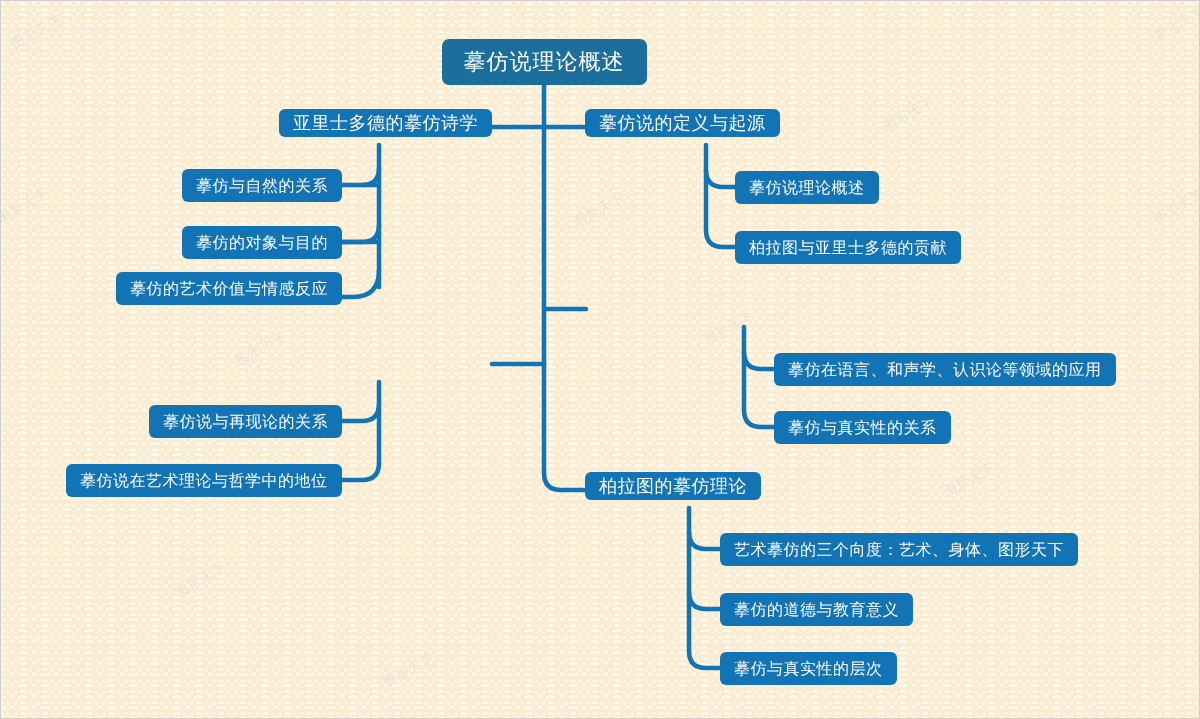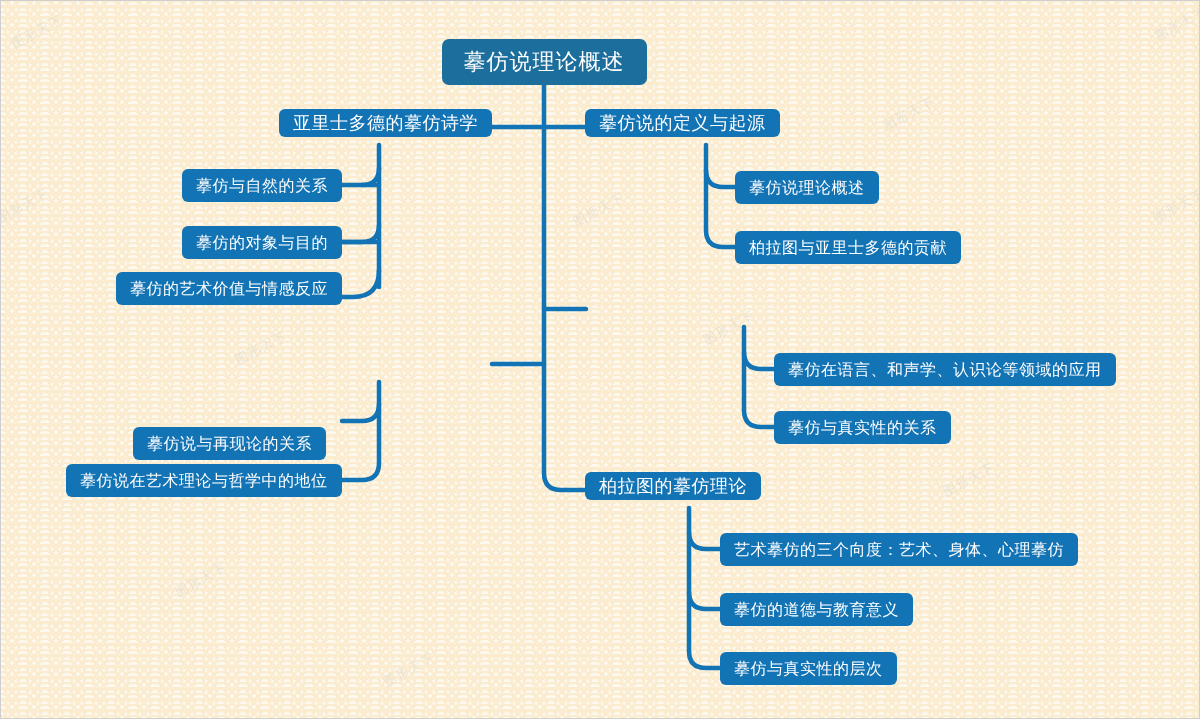--- a/index.html
+++ b/index.html
@@ -127,28 +127,28 @@
     </g>
   </svg>
 
   <div class="node root" style="left: 440.5px; top: 38px;">摹仿说理论概述</div>
 
   <div class="node level1" style="left: 278px; top: 108px;">亚里士多德的摹仿诗学</div>
   <div class="node level2" style="left: 181px; top: 168px;">摹仿与自然的关系</div>
   <div class="node level2" style="left: 181px; top: 225px; font-family: Liberation Serif, serif;">摹仿的对象与目的</div>
   <div class="node level2" style="left: 115px; top: 271px;">摹仿的艺术价值与情感反应</div>
 
-  <div class="node level2" style="left: 132px; top: 404px; margin-top: 22px;">摹仿说与再现论的关系</div>
+  <div class="node level2" style="left: 148px; top: 404px;">摹仿说与再现论的关系</div>
   <div class="node level2" style="left: 65px; top: 463px;">摹仿说在艺术理论与哲学中的地位</div>
 
   <div class="node level1" style="left:584px; top:108px;">摹仿说的定义与起源</div>
   <div class="node level2" style="left:734px; top:170px;">摹仿说理论概述</div>
   <div class="node level2" style="left:734px; top:230px;">柏拉图与亚里士多德的贡献</div>
 
   <div class="node level2" style="left:773px; top:410px;">摹仿与真实性的关系</div>
   <div class="node level2" style="left:773px; top:352px;">摹仿在语言、和声学、认识论等领域的应用</div>
 
   <div class="node level1" style="left:584px; top:471px;">柏拉图的摹仿理论</div>
-  <div class="node level2" style="left:719px; top:532px;">艺术摹仿的三个向度：艺术、身体、心理摹仿</div>
+  <div class="node level2" style="left:719px; top:532px;">艺术摹仿的三个向度：艺术、身体、图形天下</div>
   <div class="node level2" style="left:719px; top:592px;">摹仿的道德与教育意义</div>
   <div class="node level2" style="left:719px; top:651px;">摹仿与真实性的层次</div>
 
 </div>
 
 </body></html>

